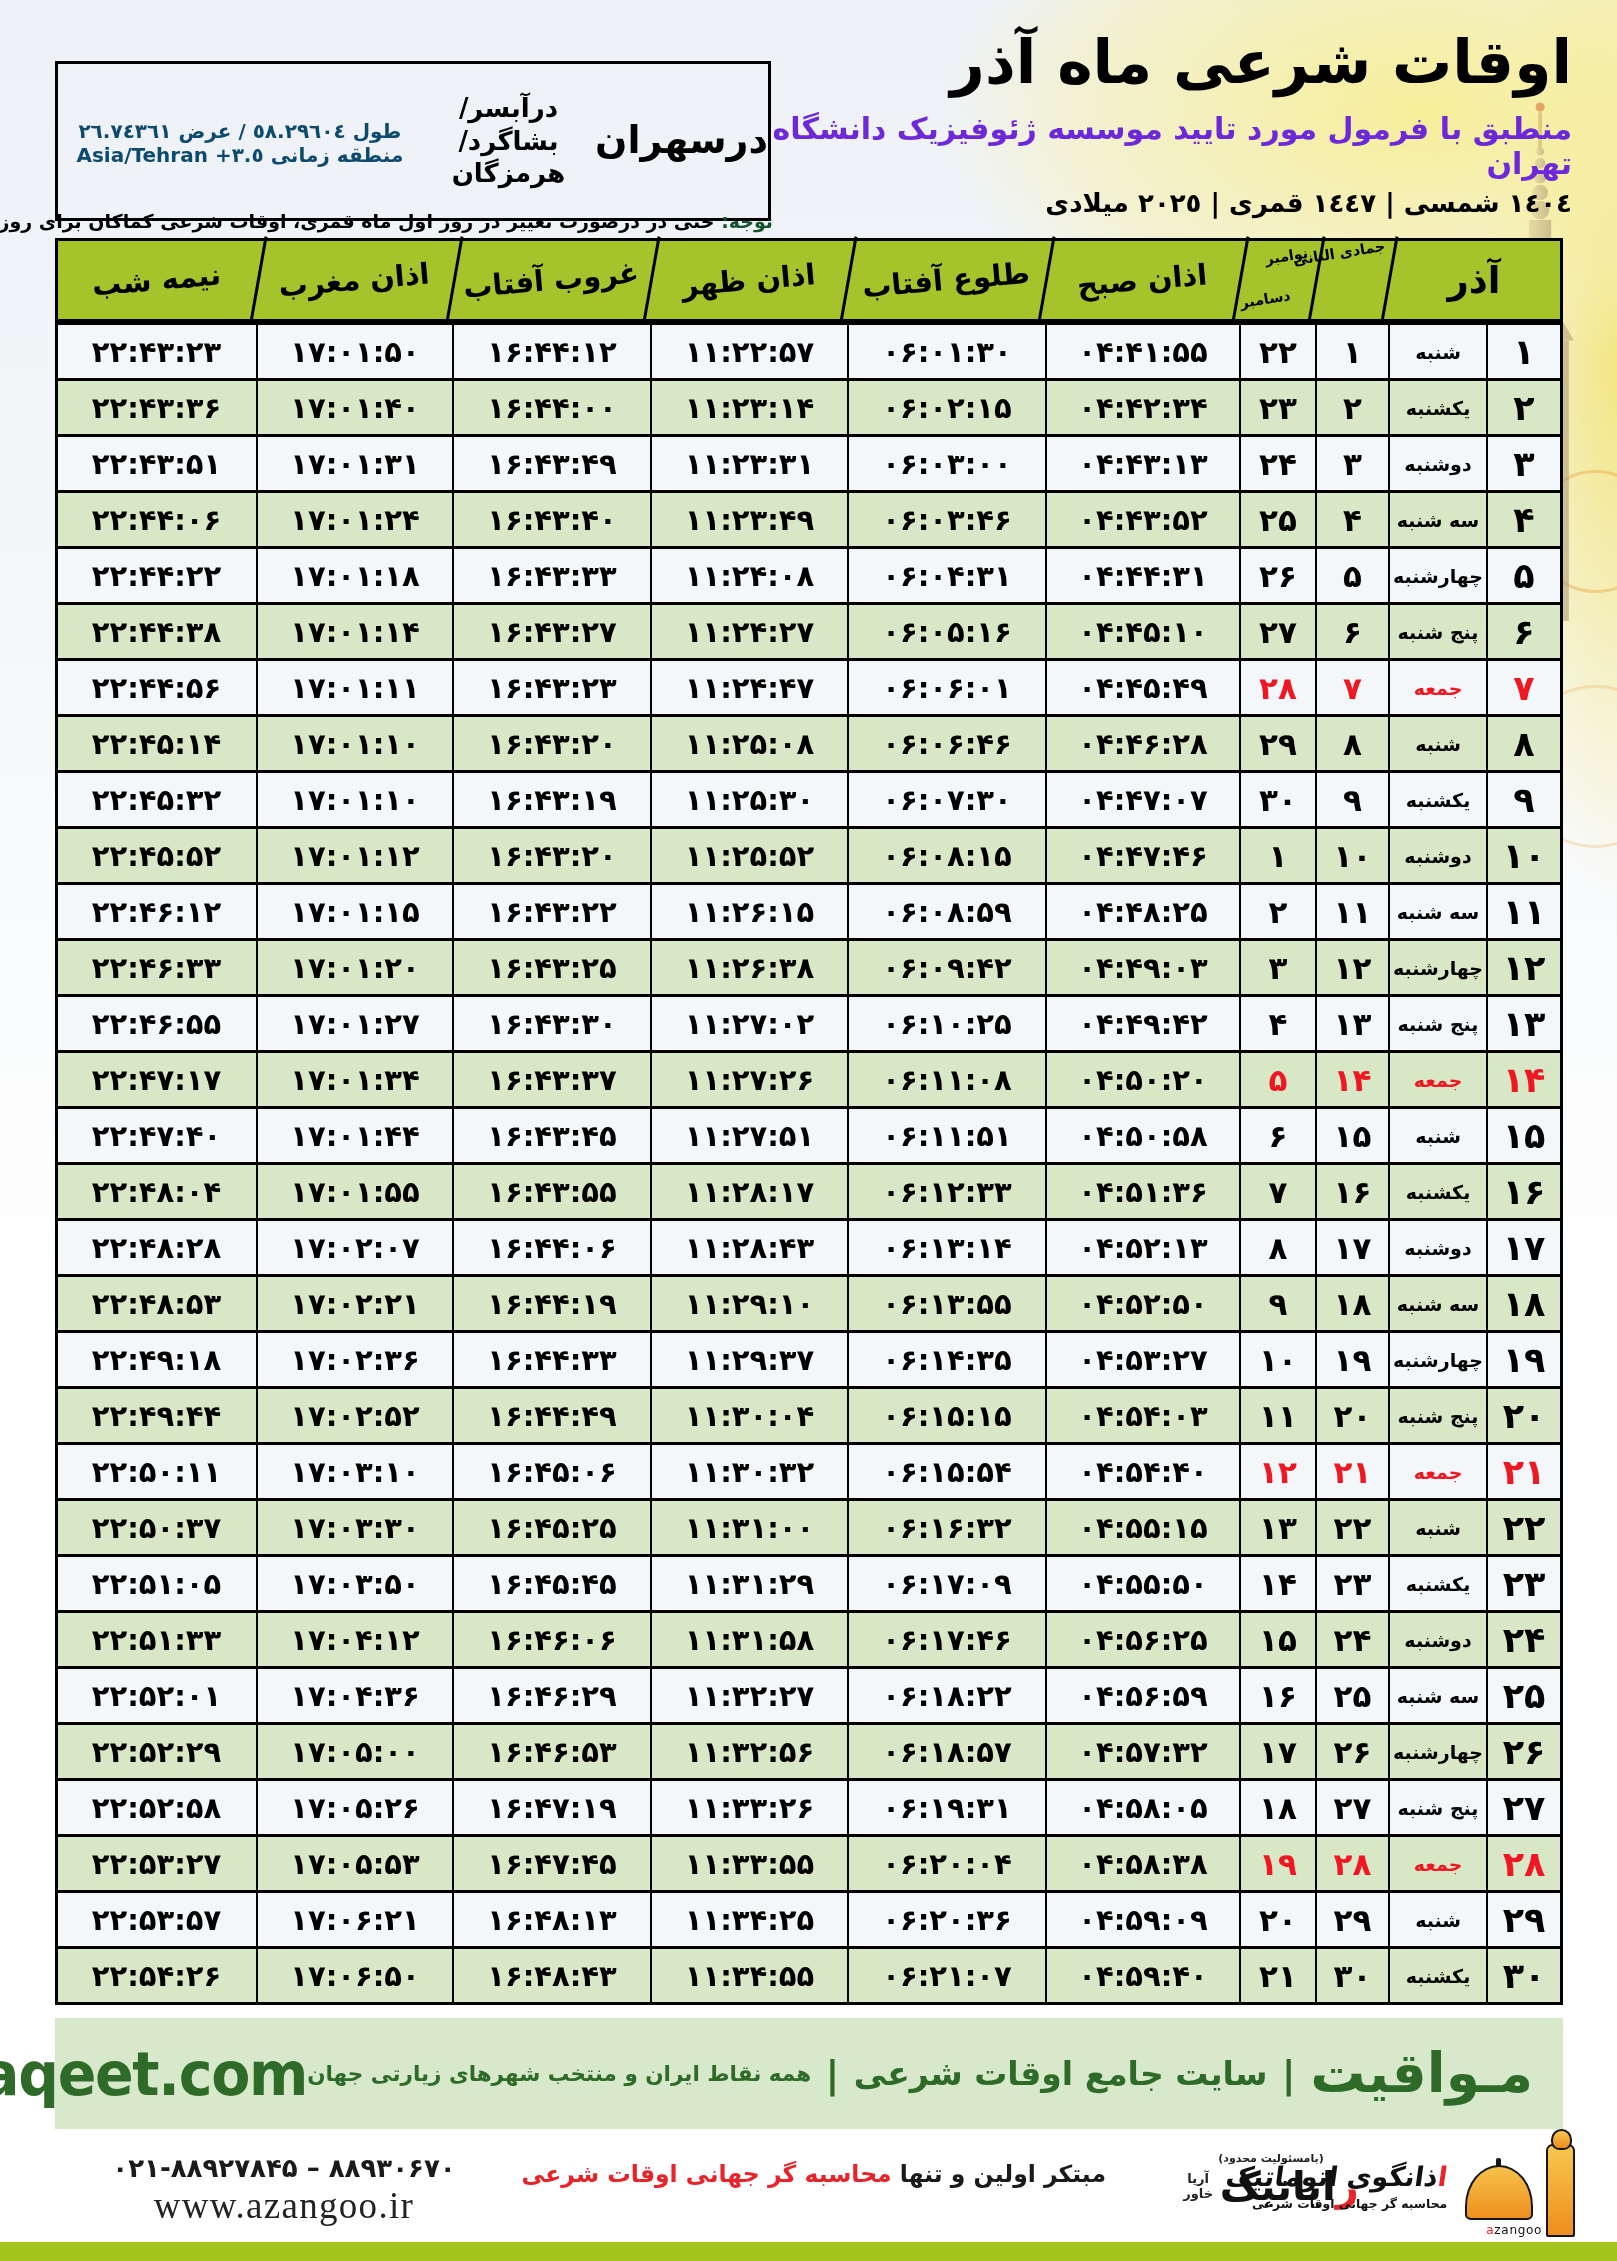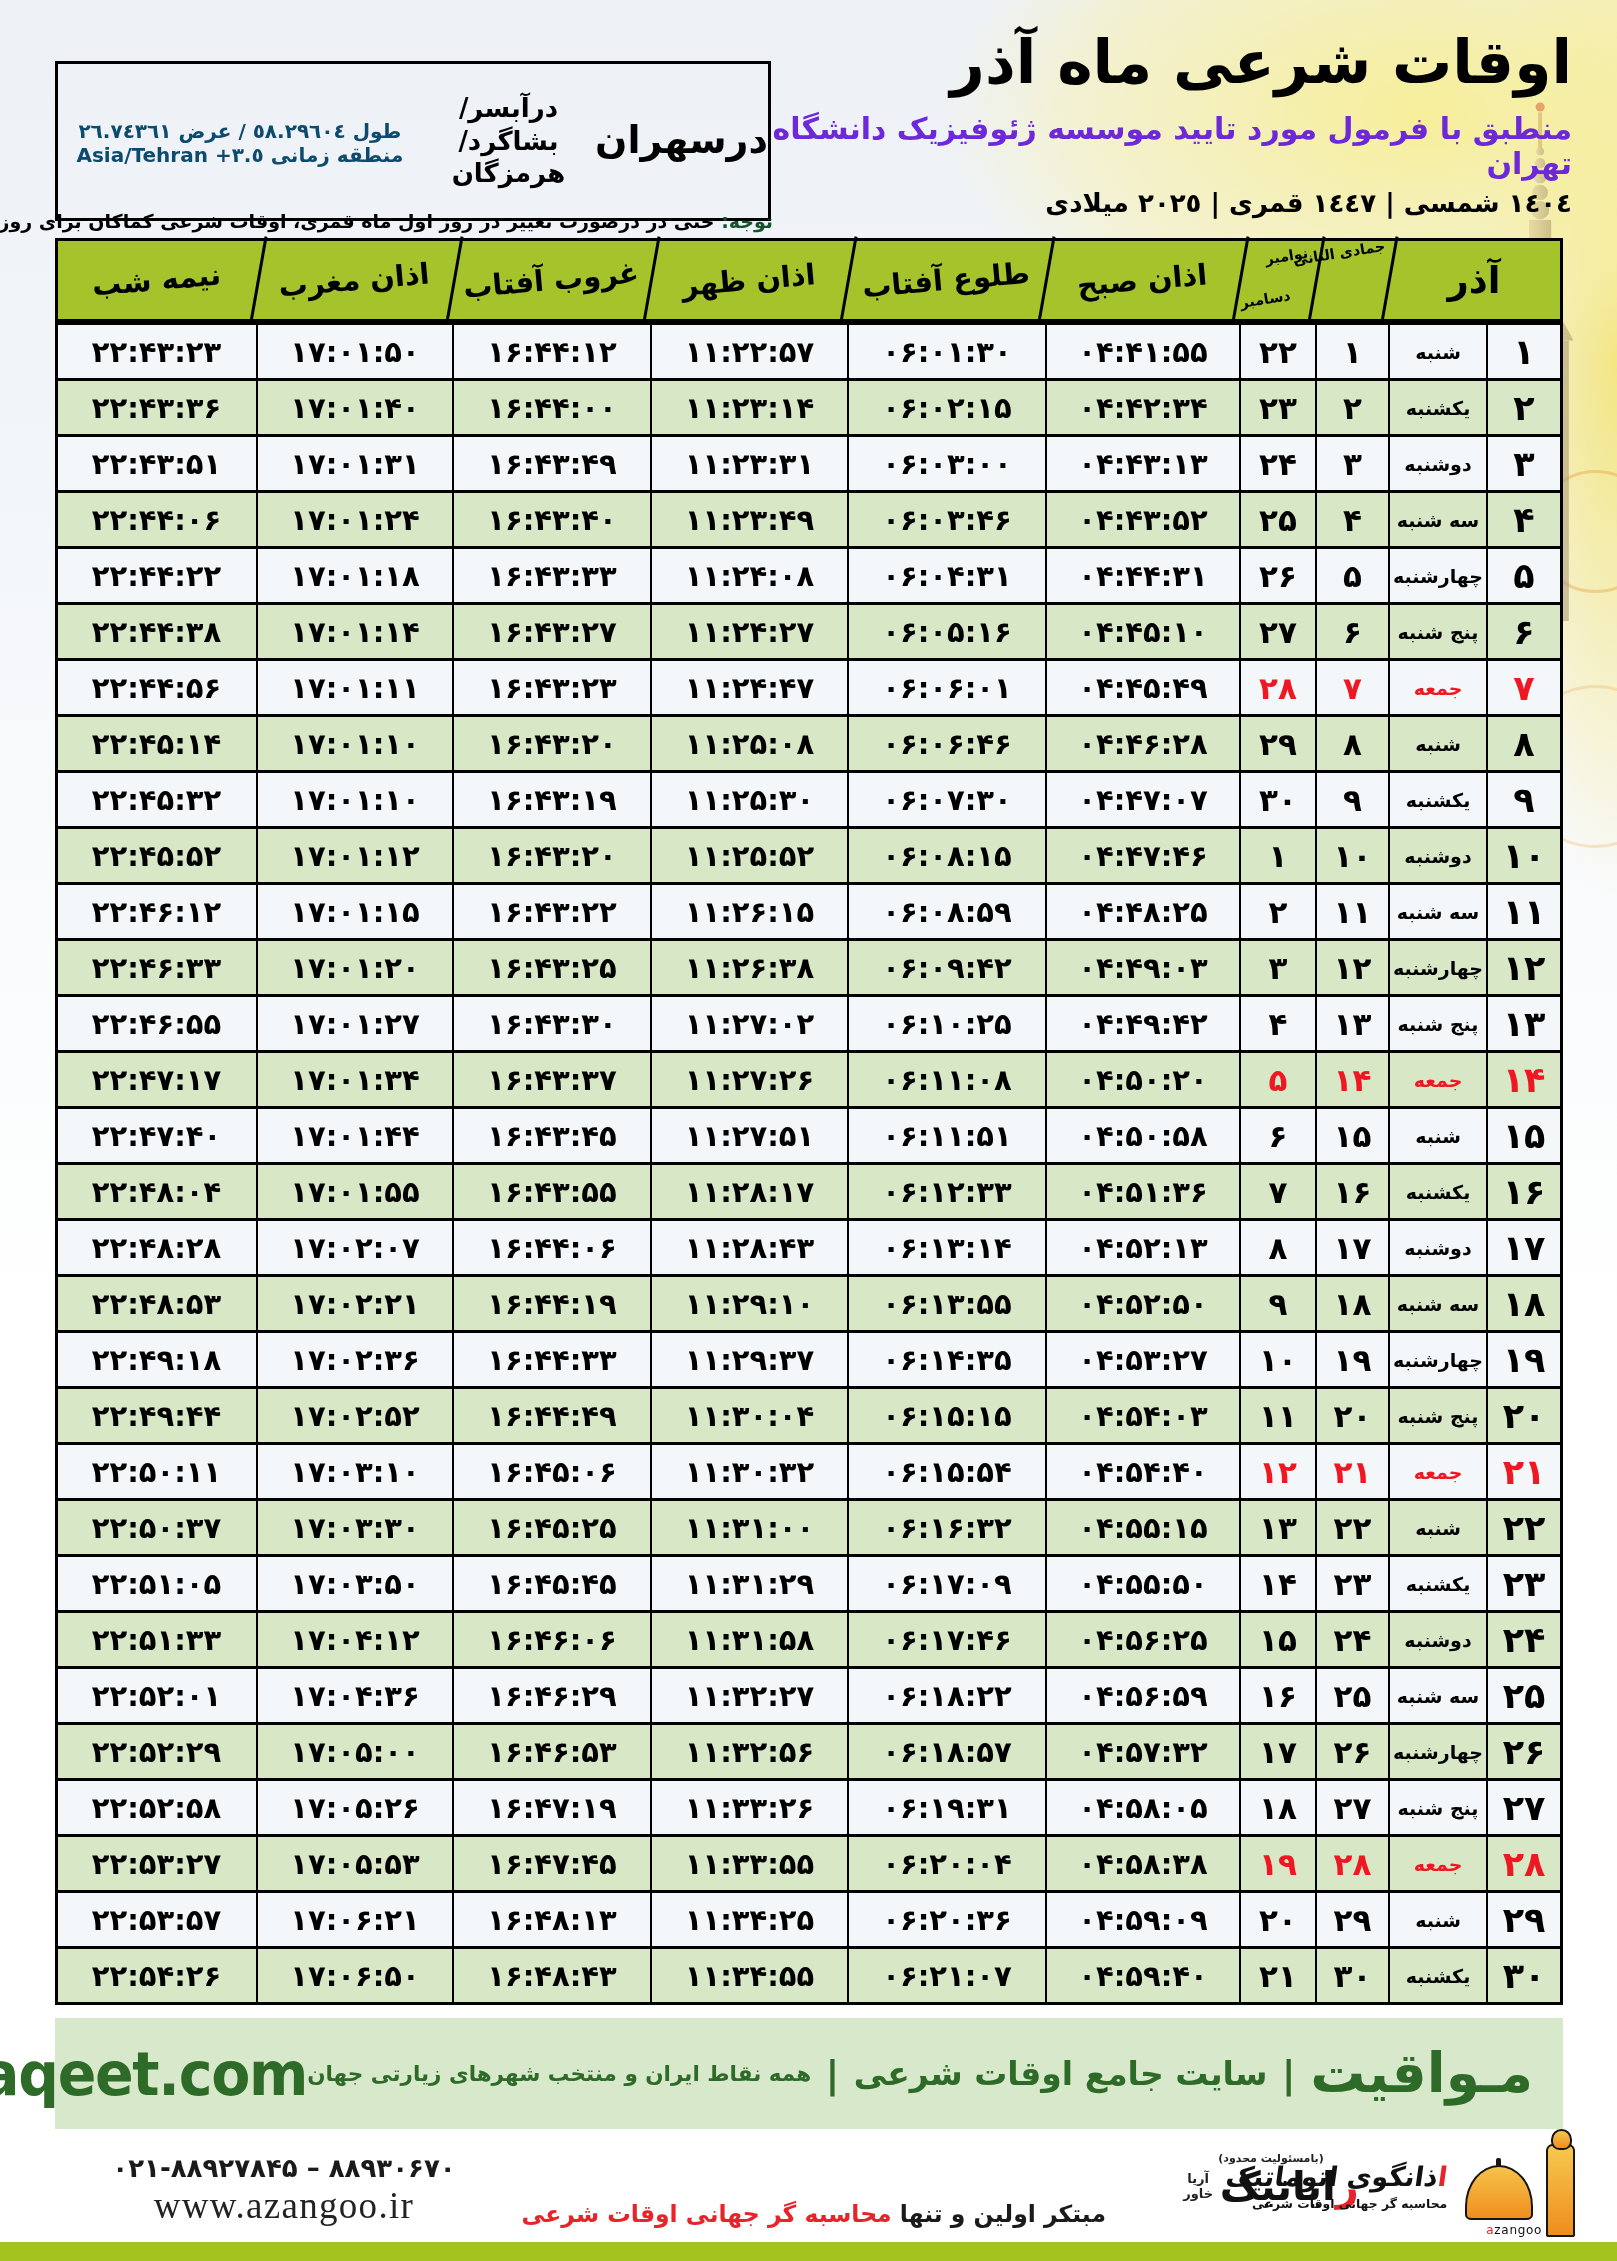--- a/index.html
+++ b/index.html
@@ -88,21 +88,21 @@
   .fb-brand{font-size:55px;font-weight:bold;line-height:1;}
   .fb-sep{font-size:38px;font-weight:bold;}
   .fb-desc{font-size:33px;font-weight:bold;white-space:nowrap;}
   .fb-cover{font-size:21.5px;font-weight:bold;white-space:nowrap;}
   .fb-url{font-size:57px;font-weight:bold;color:#2f6b28;letter-spacing:-1.3px;transform:scaleY(1.05);}
   
   .phones-block{position:absolute;left:98px;top:2153px;width:372px;z-index:2;text-align:center;}
   .phones{font-size:26px;font-weight:bold;color:#1a1a1a;direction:ltr;unicode-bidi:isolate;}
   .site-url{font-family:"Liberation Serif", serif;font-size:37px;color:#222;margin-top:1.3px;letter-spacing:1.3px;}
   .slogan{position:absolute;left:574px;top:2156px;width:532px;z-index:2;direction:rtl;text-align:right;
-          font-size:23.5px;font-weight:bold;line-height:1.55;color:#1a1a1a;white-space:nowrap;margin-top:40px;}
+          font-size:23.5px;font-weight:bold;line-height:1.55;color:#1a1a1a;white-space:nowrap;}
   .slogan .red{color:#e8232a;}
   .rayanik{position:absolute;left:1160px;top:2152px;width:222px;z-index:2;direction:rtl;text-align:center;}
   .rayanik-llc{font-size:11px;font-weight:bold;color:#222;margin-bottom:1.3px;}
   .rayanik-row{display:flex;flex-direction:row;direction:rtl;align-items:center;justify-content:center;gap:6.5px;}
   .rayanik-name{font-size:40px;font-weight:bold;color:#111;line-height:1;}
   .rayanik-name .red{color:#e8232a;}
   .rayanik-side{display:flex;flex-direction:column;font-size:13px;font-weight:bold;color:#222;line-height:1.2;}
   .azangoo{position:absolute;right:43px;top:2144px;width:267px;z-index:2;direction:rtl;
            display:flex;flex-direction:row;align-items:flex-start;gap:9px;}
   .az-icons{display:flex;flex-direction:row;direction:rtl;align-items:flex-end;gap:3.9px;}

